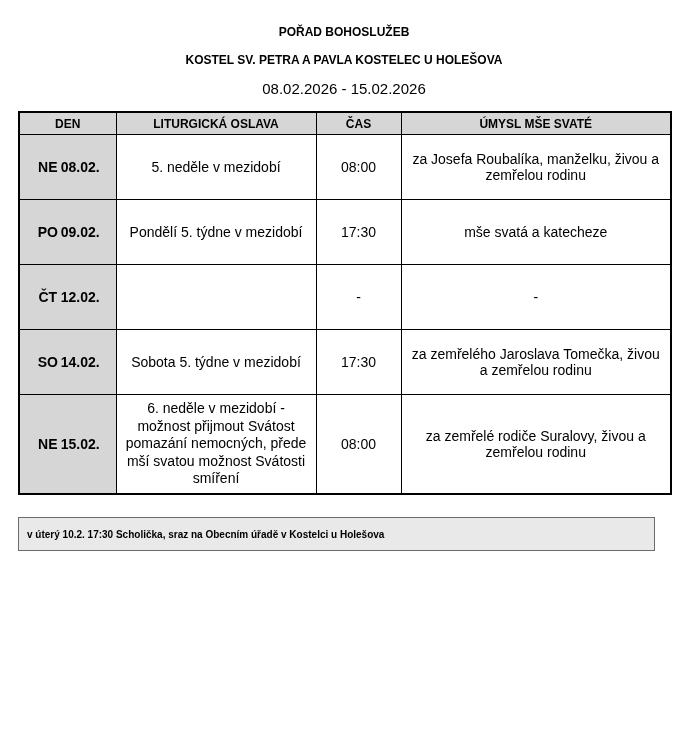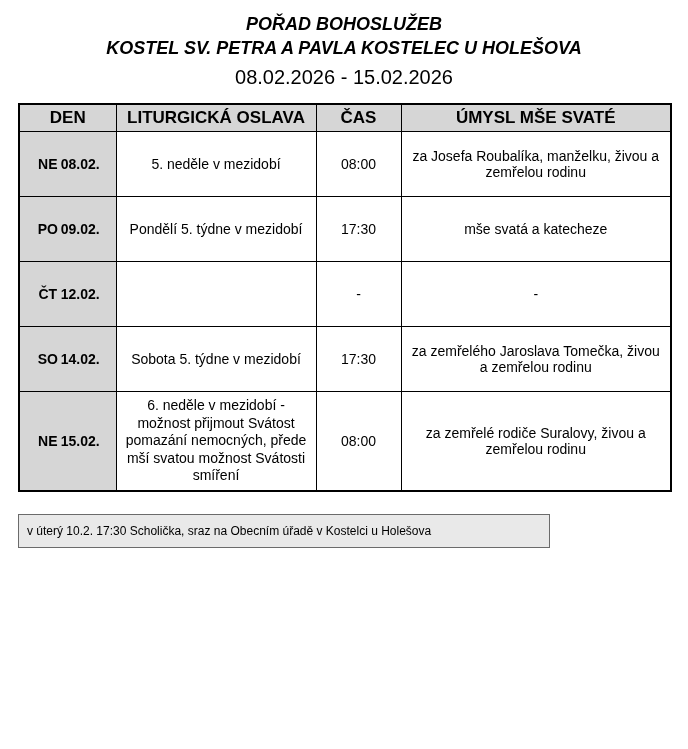--- a/index.html
+++ b/index.html
@@ -11,39 +11,38 @@
     color: #000000;
   }
   .page {
     width: 688px;
     min-height: 749px;
     padding: 12px 18px 14px 18px;
   }
   .titles { text-align: center; }
   .title-line {
     font-weight: bold;
-    font-size: 18px;
+    font-size: 12px;
     line-height: 1.35;
-    margin: 0;
-    font-style: italic;
+    margin: 12px;
   }
   .date-range {
-    font-size: 20px;
+    font-size: 15px;
     margin: 5px 0 14px 0;
   }
   table.schedule {
     border-collapse: collapse;
     width: 652px;
     border: 2px solid #000000;
     table-layout: fixed;
   }
   table.schedule th {
     background: #d6d6d6;
     border: 1px solid #000000;
-    font-size: 17px;
+    font-size: 12px;
     font-weight: bold;
     padding: 3px 4px;
     height: 22px;
   }
   table.schedule td {
     border: 1px solid #000000;
     font-size: 14px;
     text-align: center;
     vertical-align: middle;
     padding: 3px 8px;
@@ -59,28 +58,29 @@
   td.den-cell .date { display: inline-block; margin-left: 1px; }
   tr.row-normal td { height: 65px; }
   tr.row-tall td { height: 100px; }
   tr.row-tall td.celebration-cell { padding: 2px 4px; line-height: 1.25; }
   col.c-den   { width: 97px; }
   col.c-osl   { width: 200px; }
   col.c-cas   { width: 85px; }
   col.c-umysl { width: 270px; }
   .footer-note {
     margin-top: 22px;
-    width: 532px;
+    width: 637px;
     background: #e9e9e9;
     border: 1px solid #6b6b6b;
-    font-size: 12px;
+    font-size: 10px;
     padding: 8px 8px;
     min-height: 34px;
     display: flex;
     align-items: center;
+    font-weight: bold;
   }
 </style>
 </head>
 <body>
 
 <div class="page">
 
   <div class="titles">
     <p class="title-line">POŘAD BOHOSLUŽEB</p>
     <p class="title-line">KOSTEL SV. PETRA A PAVLA KOSTELEC U HOLEŠOVA</p>

